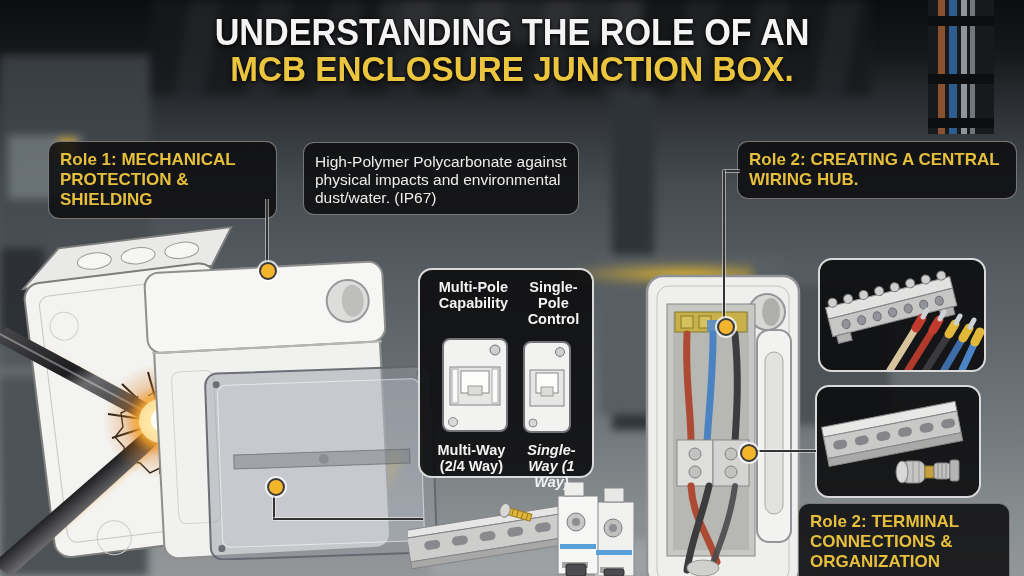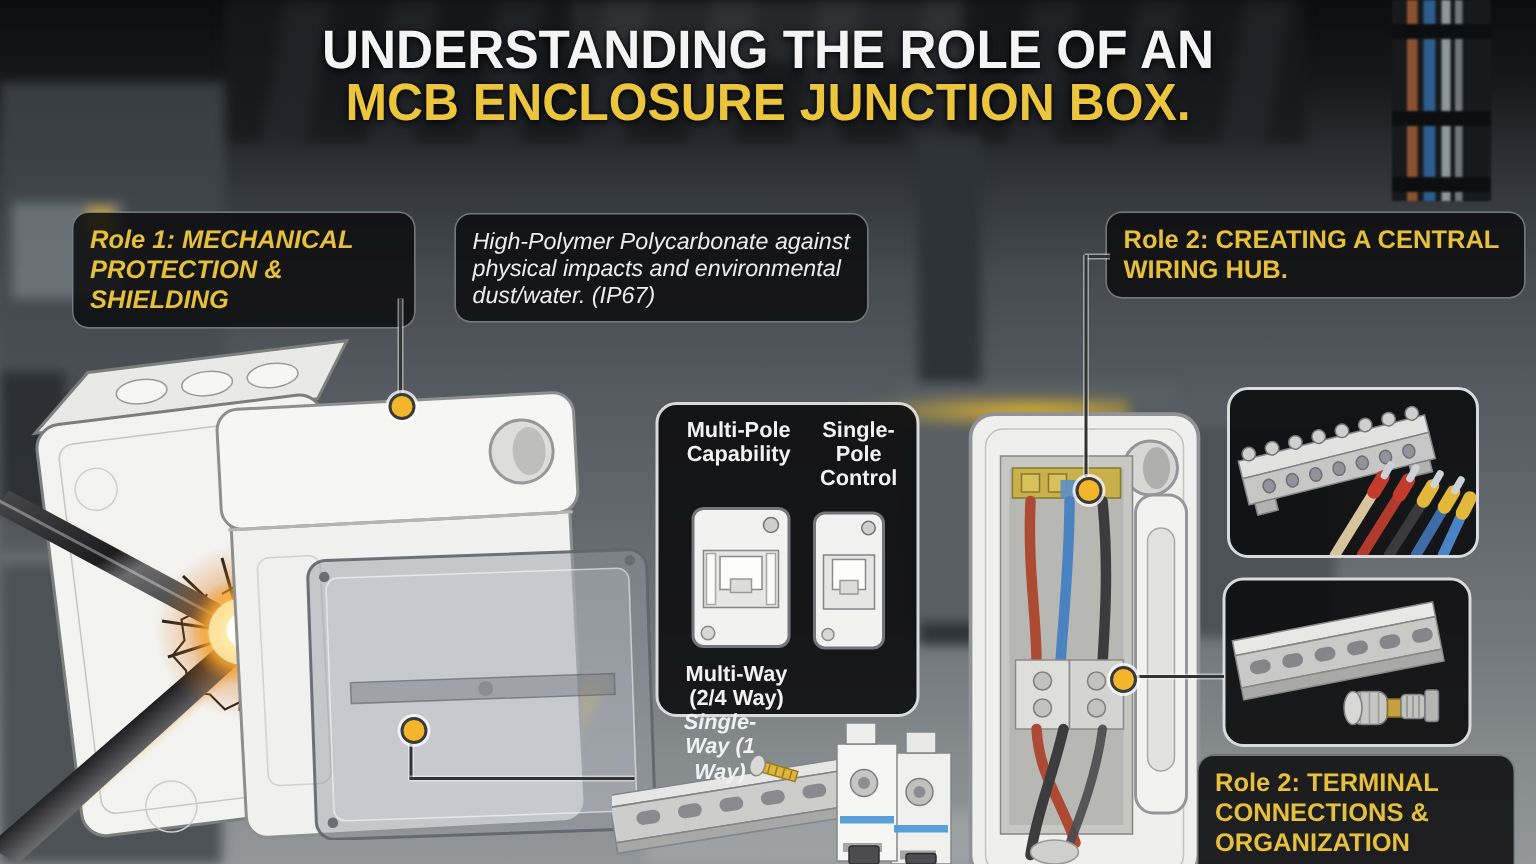--- a/index.html
+++ b/index.html
@@ -17,21 +17,21 @@
          transform:scaleX(.95);line-height:1.04;}
   #title .t1{font-size:36px;font-weight:800;color:#f4f4f4;
              text-shadow:0 2px 6px rgba(0,0,0,.85),0 0 2px rgba(0,0,0,.9);}
   #title .t2{font-size:35px;font-weight:800;color:#ecc53f;
              text-shadow:0 2px 6px rgba(0,0,0,.85),0 0 2px rgba(0,0,0,.9);}
   
   .callout{position:absolute;background:rgba(14,14,15,.88);
            border:1.5px solid rgba(215,215,215,.5);border-radius:11px;
            padding:8px 11px;box-sizing:border-box;}
   .callout h3{margin:0;font-size:17px;font-weight:800;color:#e6bf3c;line-height:1.17;}
-  .callout p{margin:2px 0 0 0;font-size:15.5px;color:#ececec;line-height:1.15;font-style:italic;}
+  .callout p{margin:2px 0 0 0;font-size:15.5px;color:#ececec;line-height:1.15;}
   .panel{position:absolute;background:rgba(12,12,13,.9);border:2px solid #dadada;
          border-radius:14px;box-sizing:border-box;}
   .pole-label{font-size:14.5px;font-weight:800;color:#f2f2f2;text-align:center;line-height:1.12;}
   
   .vline{position:absolute;width:2px;background:#333;
          box-shadow:1px 0 0 rgba(250,250,250,.5),-1px 0 0 rgba(250,250,250,.5);z-index:40;}
   .hline{position:absolute;height:2px;background:#333;
          box-shadow:0 1px 0 rgba(250,250,250,.5),0 -1px 0 rgba(250,250,250,.5);z-index:40;}
   .dot{position:absolute;width:14px;height:14px;border-radius:50%;background:#f2b52b;
        border:2px solid #3a3a3a;box-shadow:0 0 0 2px rgba(255,255,255,.75);z-index:41;}
@@ -214,37 +214,37 @@
     <rect x="152" y="76" width="36" height="5" fill="#5aa0d8"></rect>
     <rect x="188" y="82" width="36" height="5" fill="#5aa0d8"></rect>
     <rect x="154" y="94" width="26" height="6" fill="#a6a6a4"></rect>
     <rect x="158" y="96" width="20" height="12" rx="2" fill="#4c4c4e" stroke="#2e2e30"></rect>
     <rect x="192" y="99" width="24" height="6" fill="#a6a6a4"></rect>
     <rect x="196" y="101" width="20" height="7" rx="2" fill="#4c4c4e" stroke="#2e2e30"></rect>
   </g>
 </svg>
 </div>
 
-<div class="callout" style="left:48px;top:141px;width:229px;z-index:30;font-style:italic;">
+<div class="callout" style="left:48px;top:141px;width:229px;z-index:30;">
   <h3>Role 1: MECHANICAL PROTECTION &amp; SHIELDING</h3>
 </div>
 
 <div class="callout" style="left:303px;top:142px;width:276px;z-index:30;">
   <p>High-Polymer Polycarbonate against physical impacts and environmental dust/water. (IP67)</p>
 </div>
 
 <div class="callout" style="left:737px;top:141px;width:280px;z-index:30;">
   <h3>Role 2: CREATING A CENTRAL WIRING HUB.</h3>
 </div>
 
 <div class="callout" style="left:798px;top:503px;width:212px;height:73px;border-radius:11px 11px 0 0;border-bottom:none;z-index:30;">
   <h3 style="width:180px;">Role 2: TERMINAL CONNECTIONS &amp; ORGANIZATION</h3>
 </div>
 
-<div class="panel" style="left:437px;top:268px;width:176px;height:210px;padding:9px 6px 6px;z-index:25;">
+<div class="panel" style="left:418px;top:268px;width:176px;height:210px;padding:9px 6px 6px;z-index:25;">
   <div style="display:flex;">
     <div class="pole-label" style="width:96px;">Multi-Pole Capability</div>
     <div class="pole-label" style="width:66px;">Single-Pole Control</div>
   </div>
   <div style="display:flex;align-items:flex-end;justify-content:center;gap:10px;height:104px;margin-top:4px;">
     <svg width="72" height="102" viewBox="0 0 72 102">
       <rect x="4" y="5" width="64" height="92" rx="7" fill="#f2f2f0" stroke="#74747a" stroke-width="2"></rect>
       <circle cx="56" cy="16" r="5" fill="#cfcfcd" stroke="#74747a"></circle>
       <circle cx="14" cy="88" r="4.5" fill="#d8d8d6" stroke="#8a8a8e"></circle>
       <rect x="11" y="33" width="50" height="38" fill="#e6e6e4" stroke="#84848a"></rect>
@@ -255,21 +255,21 @@
     </svg>
     <svg width="52" height="98" viewBox="0 0 52 98">
       <rect x="3" y="4" width="46" height="90" rx="7" fill="#f2f2f0" stroke="#74747a" stroke-width="2"></rect>
       <circle cx="39" cy="14" r="4.5" fill="#cfcfcd" stroke="#74747a"></circle>
       <circle cx="12" cy="85" r="4" fill="#d8d8d6" stroke="#8a8a8e"></circle>
       <rect x="9" y="32" width="34" height="36" fill="#e6e6e4" stroke="#84848a"></rect>
       <rect x="15" y="35" width="22" height="20" fill="#fdfdfb" stroke="#8a8a8e"></rect>
       <rect x="20" y="49" width="12" height="9" fill="#dcdcda" stroke="#9a9a98"></rect>
     </svg>
   </div>
-  <div style="display:flex;margin-top:6px;flex-direction:column;">
+  <div style="display:flex;margin-top:6px;">
     <div class="pole-label" style="width:92px;">Multi-Way (2/4 Way)</div>
     <div class="pole-label" style="width:70px;font-style:italic;">Single-Way (1 Way)</div>
   </div>
 </div>
 
 <div class="panel" style="left:818px;top:258px;width:168px;height:114px;z-index:25;">
   <svg width="164" height="110" viewBox="0 0 164 110">
     <g transform="rotate(-14 70 50)">
       <rect x="8" y="32" width="128" height="12" fill="#e2e2e0" stroke="#84848a"></rect>
       <rect x="8" y="44" width="128" height="18" fill="#c6c6c4" stroke="#84848a"></rect>

